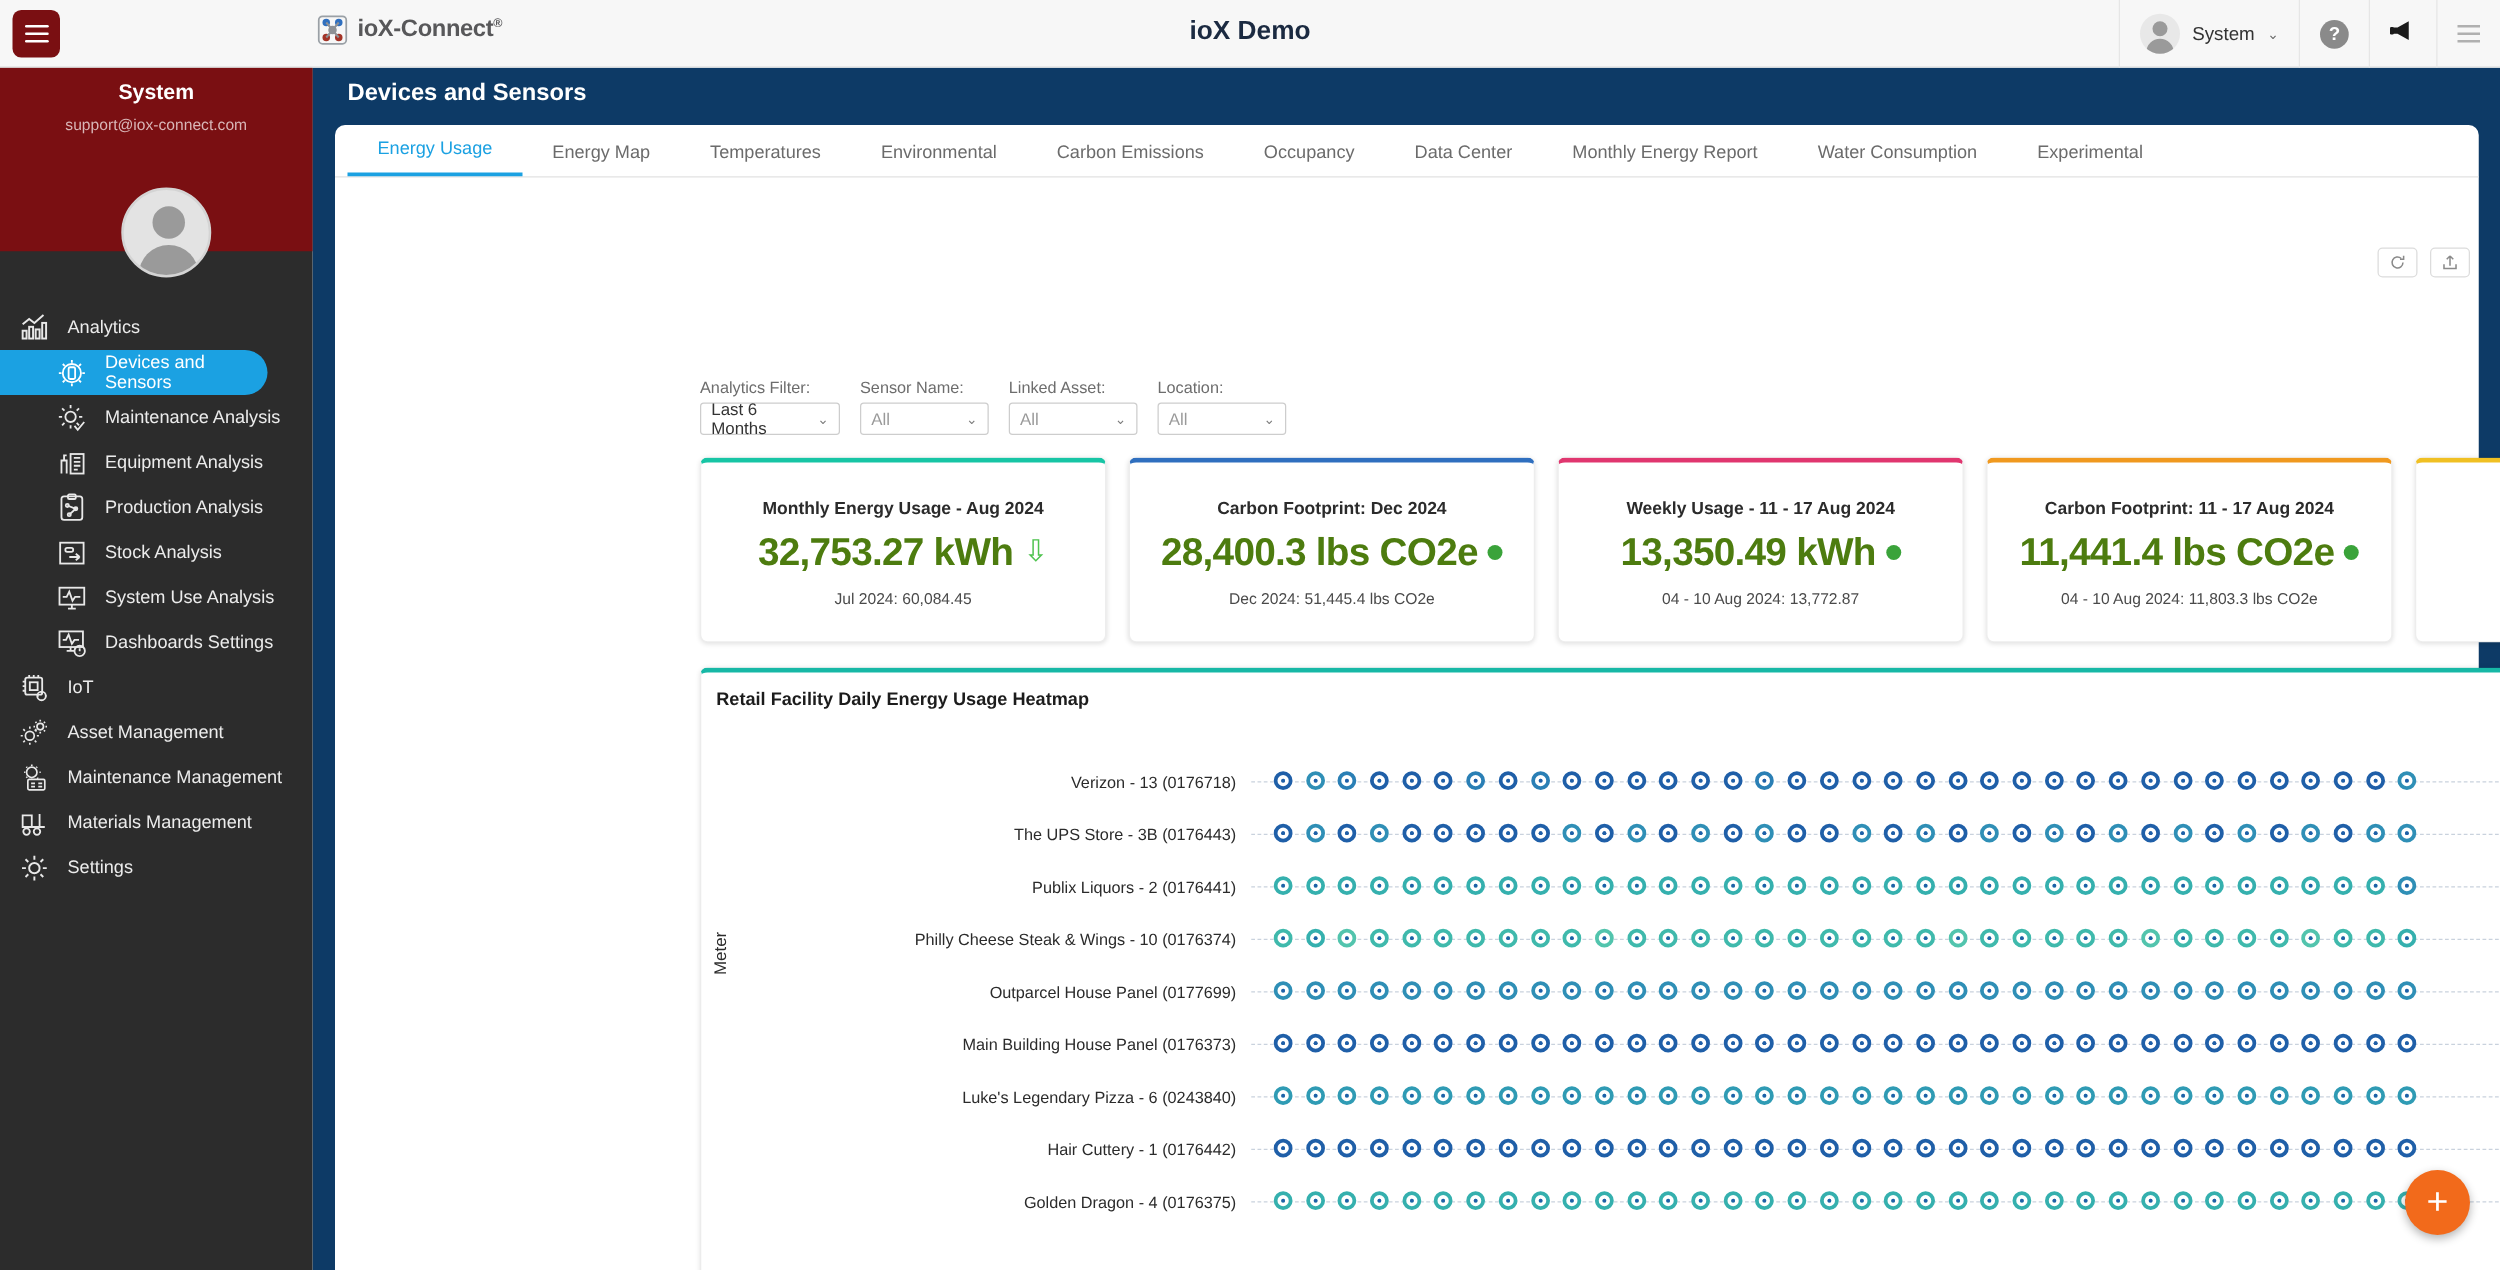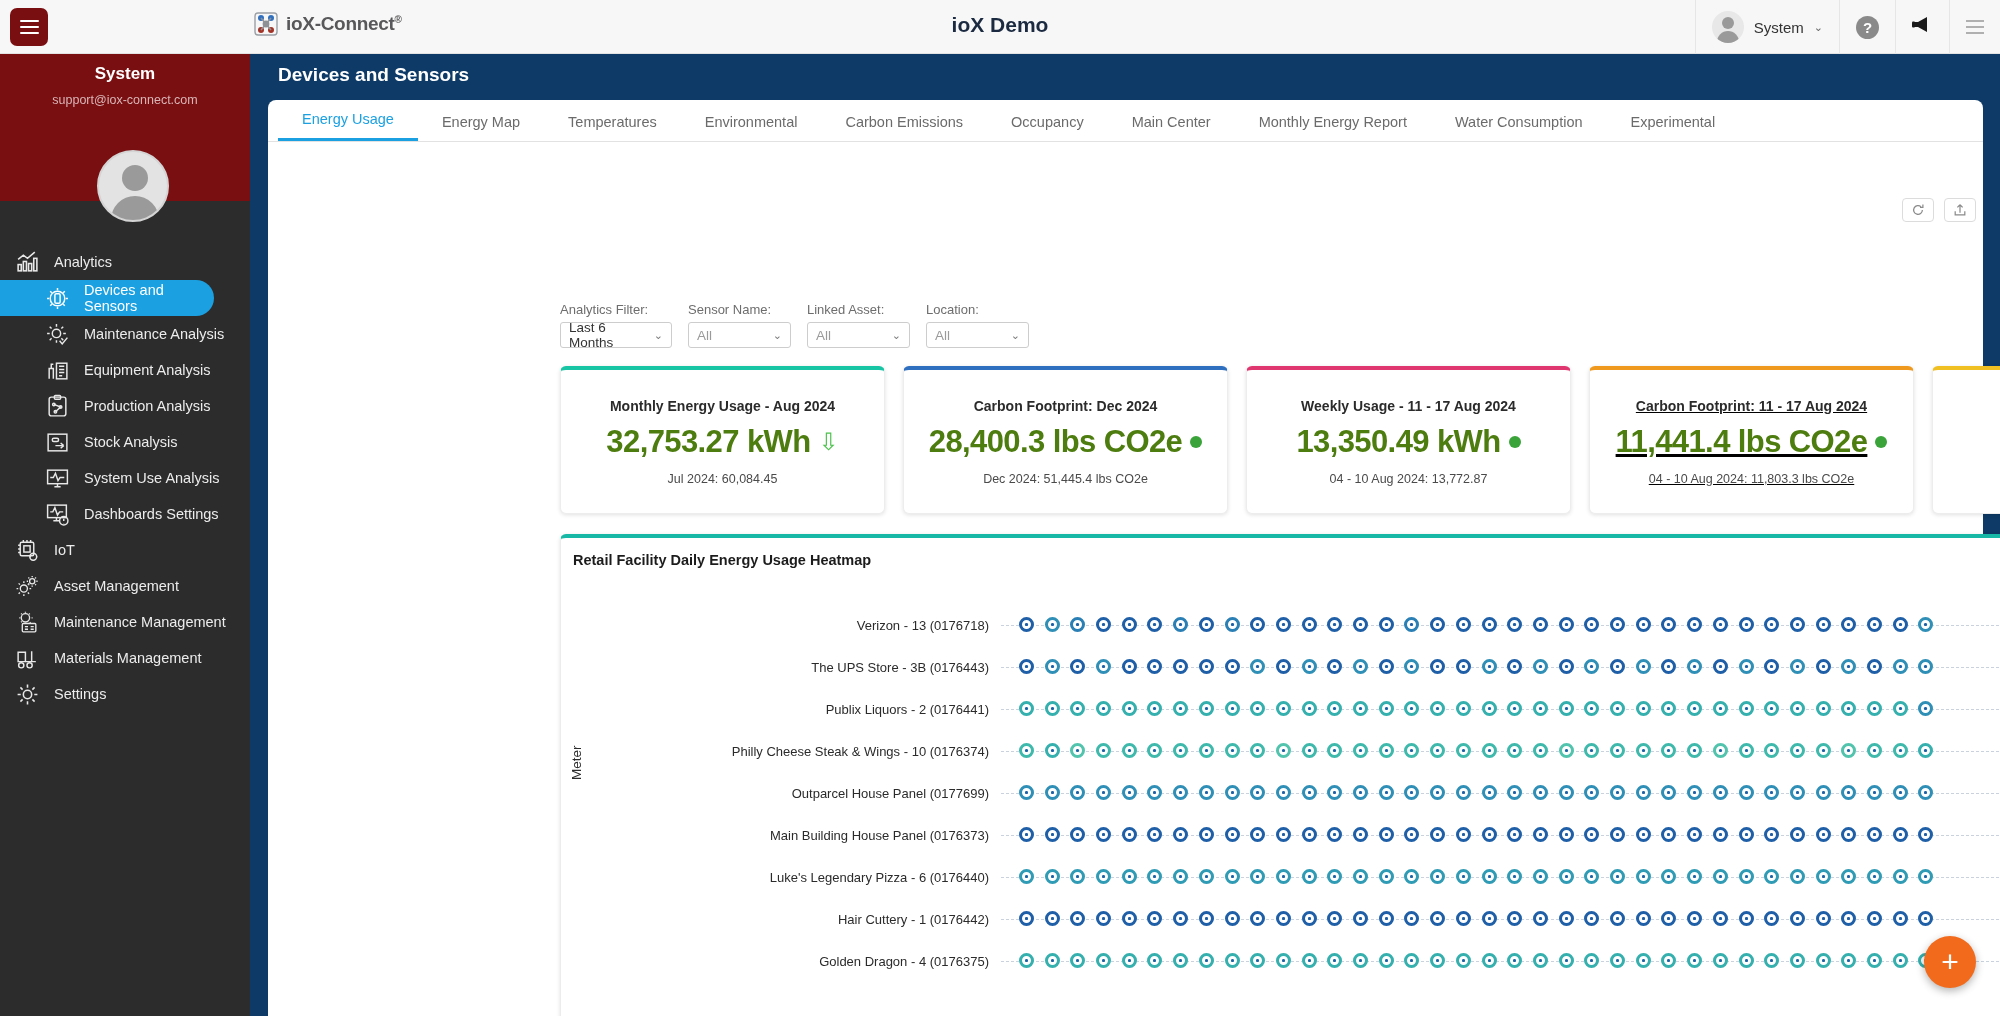--- a/index.html
+++ b/index.html
@@ -376,21 +376,21 @@
     </div>
 
     <div class="panel">
       <div class="tabs" id="tabs">
           <div class="tab active">Energy Usage</div>
           <div class="tab">Energy Map</div>
           <div class="tab">Temperatures</div>
           <div class="tab">Environmental</div>
           <div class="tab">Carbon Emissions</div>
           <div class="tab">Occupancy</div>
-          <div class="tab">Main Center</div>
+          <div class="tab">Data Center</div>
           <div class="tab">Monthly Energy Report</div>
           <div class="tab">Water Consumption</div>
           <div class="tab">Experimental</div>
         </div>
     </div>
 
     <div class="tool-row">
       <div class="tool-btn">
         <svg viewBox="0 0 16 16">
             <path d="M13 8a5 5 0 1 1-1.6-3.7" fill="none" stroke="#8a8a8a" stroke-width="1.4"></path>
@@ -454,21 +454,21 @@
           <div class="kpi-sub">Dec 2024: 51,445.4 lbs CO2e</div>
         </div>
         <div class="kpi" style="border-top-color: rgb(224, 54, 111);">
           <div class="kpi-title">Weekly Usage - 11 - 17 Aug 2024</div>
           <div class="kpi-value-row">
             <div class="kpi-value">13,350.49 kWh</div>
             <div class="kpi-dot"></div>
           </div>
           <div class="kpi-sub">04 - 10 Aug 2024: 13,772.87</div>
         </div>
-        <div class="kpi" style="border-top-color: rgb(240, 153, 31); text-decoration: underline;">
+        <div class="kpi" style="border-top-color: rgb(240, 153, 31);">
           <div class="kpi-title">Carbon Footprint: 11 - 17 Aug 2024</div>
           <div class="kpi-value-row">
             <div class="kpi-value">11,441.4 lbs CO2e</div>
             <div class="kpi-dot"></div>
           </div>
           <div class="kpi-sub">04 - 10 Aug 2024: 11,803.3 lbs CO2e</div>
         </div>
         <div class="kpi" style="border-top-color: rgb(240, 192, 35);"></div>
       </div>
 
@@ -1155,21 +1155,21 @@
               </div>
               <div class="dot" style="border-color: rgb(31, 95, 168); left: 891.721px; --c: #1f5fa8;">
                 <span style="position:absolute;left:3px;top:3px;width:3px;height:3px;border-radius:50%;background:#1f5fa8;display:block"></span>
               </div>
               <div class="dot" style="border-color: rgb(31, 95, 168); left: 917.419px; --c: #1f5fa8;">
                 <span style="position:absolute;left:3px;top:3px;width:3px;height:3px;border-radius:50%;background:#1f5fa8;display:block"></span>
               </div>
             </div>
           </div>
           <div class="hrow" style="top: 288px;">
-            <div class="hlabel">Luke's Legendary Pizza - 6 (0176440)</div>
+            <div class="hlabel">Luke's Legendary Pizza - 6 (0243840)</div>
             <div class="hdots">
               <div class="hline"></div>
               <div class="dot" style="border-color: rgb(47, 155, 180); left: 18px; --c: #2f9bb4;">
                 <span style="position:absolute;left:3px;top:3px;width:3px;height:3px;border-radius:50%;background:#2f9bb4;display:block"></span>
               </div>
               <div class="dot" style="border-color: rgb(47, 155, 180); left: 43.6977px; --c: #2f9bb4;">
                 <span style="position:absolute;left:3px;top:3px;width:3px;height:3px;border-radius:50%;background:#2f9bb4;display:block"></span>
               </div>
               <div class="dot" style="border-color: rgb(47, 155, 180); left: 69.3953px; --c: #2f9bb4;">
                 <span style="position:absolute;left:3px;top:3px;width:3px;height:3px;border-radius:50%;background:#2f9bb4;display:block"></span>

